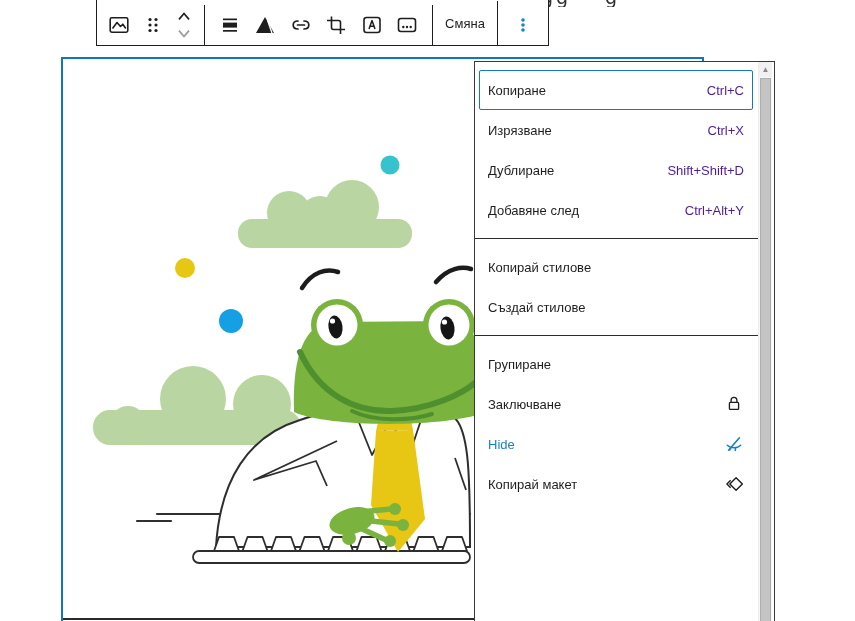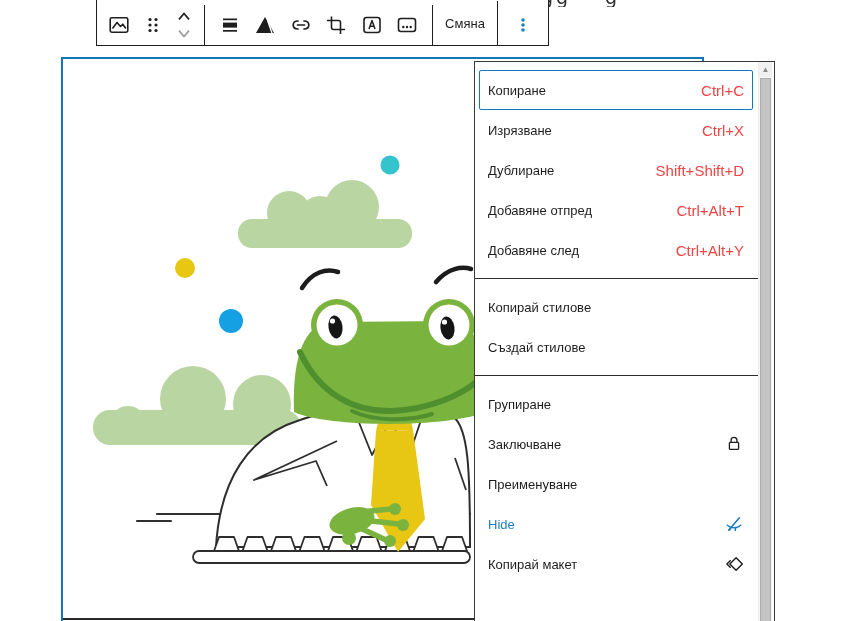--- a/index.html
+++ b/index.html
@@ -42,21 +42,21 @@
     border:1px solid #3a3a3a;box-sizing:border-box;z-index:10;
   }
   .menu-content{position:absolute;left:0;top:0;width:284px;padding:8px 0;box-sizing:border-box;}
   .menu-item{
     height:40px;margin:0 6px 0 4px;padding:0 8px;display:flex;align-items:center;
     justify-content:space-between;border:1.5px solid transparent;border-radius:2px;
     font-size:13px;box-sizing:border-box;cursor:pointer;
   }
   .menu-item.focused{border-color:#1379bd;gap:48px;}
   .menu-item .mi-label{white-space:nowrap;}
-  .menu-item .mi-right{display:flex;align-items:center;white-space:nowrap;font-size:15px;color:#ef4444;}
+  .menu-item .mi-right{display:flex;align-items:center;white-space:nowrap;font-size:13px;color:#4c1d95;}
   .menu-item.accent .mi-label{color:#1d7fc0;text-align:center;}
   .menu-sep{border-top:1px solid #2c2c2c;margin:8px 0;}
   
   .sb{position:absolute;top:0;right:2px;width:14px;height:100%;background:#f7f7f7;border-left:1px solid #ececec;box-sizing:border-box;}
   .sb-arrow{height:15px;display:flex;align-items:center;justify-content:center;background:#f1f1f1;color:#8a8a8a;font-size:8px;line-height:1;cursor:pointer;}
   .sb-thumb{position:absolute;top:16px;left:1px;right:1px;bottom:0;background:#c4c4c4;border:1px solid #adadad;box-sizing:border-box;cursor:pointer;}
 </style>
 </head>
 <body>
 
@@ -256,24 +256,20 @@
     </div>
     <div class="menu-item">
       <span class="mi-label">Изрязване</span>
       <span class="mi-right">Ctrl+X</span>
     </div>
     <div class="menu-item">
       <span class="mi-label">Дублиране</span>
       <span class="mi-right">Shift+Shift+D</span>
     </div>
     <div class="menu-item">
-      <span class="mi-label">Добавяне отпред</span>
-      <span class="mi-right">Ctrl+Alt+T</span>
-    </div>
-    <div class="menu-item">
       <span class="mi-label">Добавяне след</span>
       <span class="mi-right">Ctrl+Alt+Y</span>
     </div>
 
     <div class="menu-sep"></div>
 
     <div class="menu-item">
       <span class="mi-label">Копирай стилове</span>
       <span class="mi-right"></span>
     </div>
@@ -289,24 +285,20 @@
       <span class="mi-right"></span>
     </div>
     <div class="menu-item">
       <span class="mi-label">Заключване</span>
       <span class="mi-right">
         <svg width="20" height="20" viewBox="0 0 24 24">
           <path d="M8.5 10 V7.5 a3.5 3.5 0 0 1 7 0 V10" fill="none" stroke="#1e1e1e" stroke-width="1.6"></path>
           <rect x="6.5" y="10" width="11" height="8.5" rx="1" fill="none" stroke="#1e1e1e" stroke-width="1.6"></rect>
         </svg>
       </span>
-    </div>
-    <div class="menu-item">
-      <span class="mi-label">Преименуване</span>
-      <span class="mi-right"></span>
     </div>
     <div class="menu-item accent">
       <span class="mi-label">Hide</span>
       <span class="mi-right">
         <svg width="20" height="20" viewBox="0 0 24 24">
           <path d="M4 13.5 C8 17.5 16 17.5 20 13.5" fill="none" stroke="#1d7fc0" stroke-width="1.9" stroke-linecap="round"></path>
           <path d="M5.5 19.5 L18.5 4.5" stroke="#1d7fc0" stroke-width="1.9" stroke-linecap="round"></path>
           <path d="M8 16.8 L7 19 M13.8 17.4 L13.5 19.6" stroke="#1d7fc0" stroke-width="1.9" stroke-linecap="round"></path>
         </svg>
       </span>

